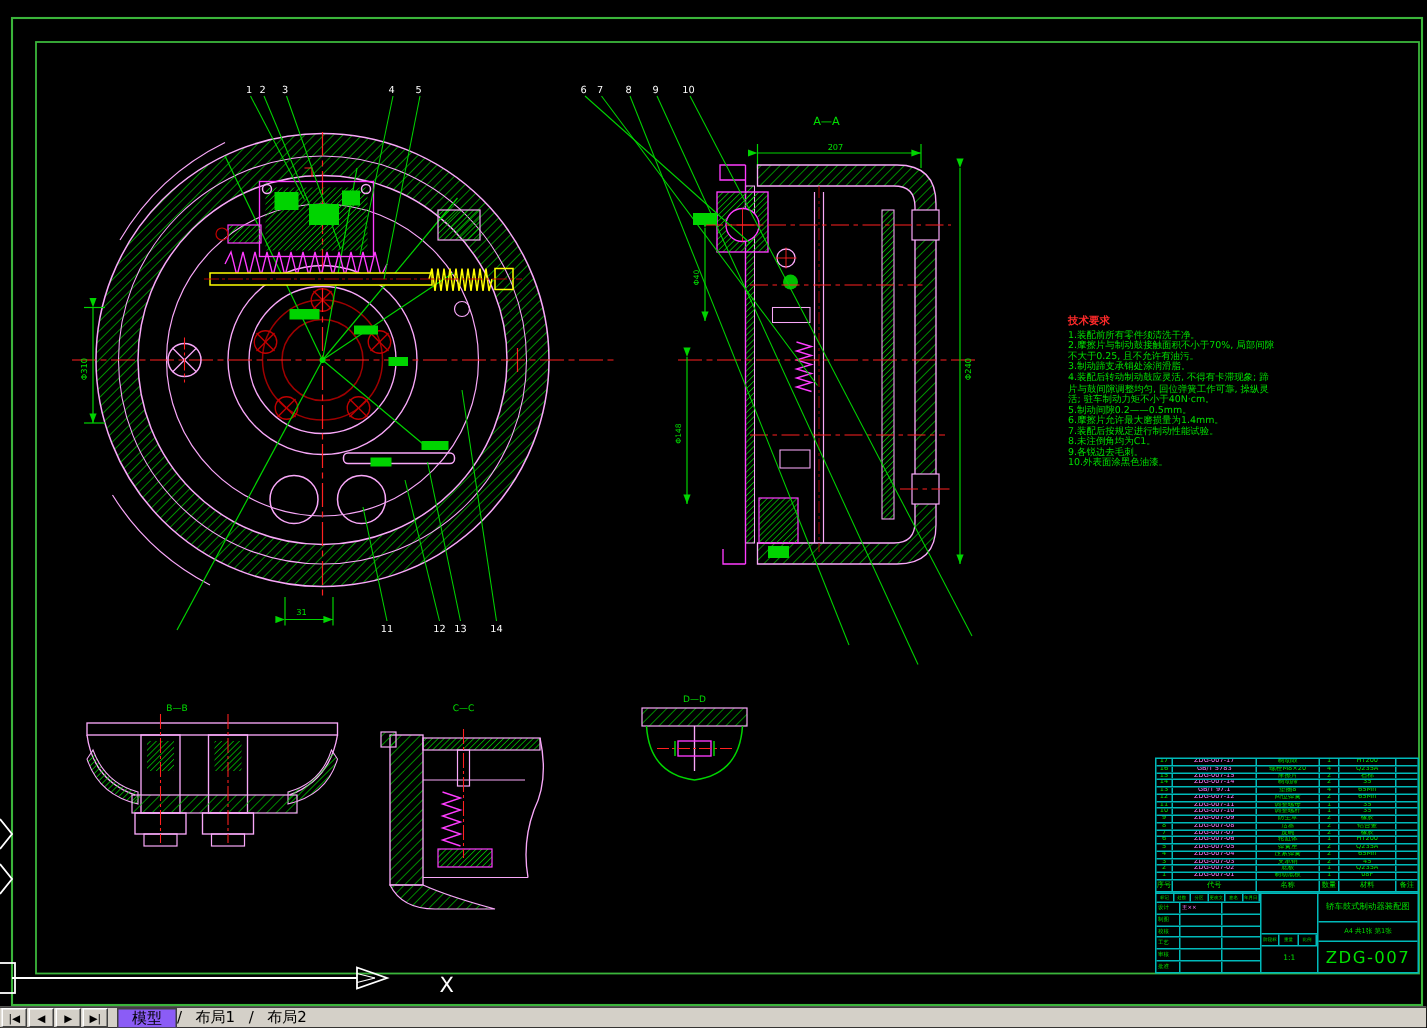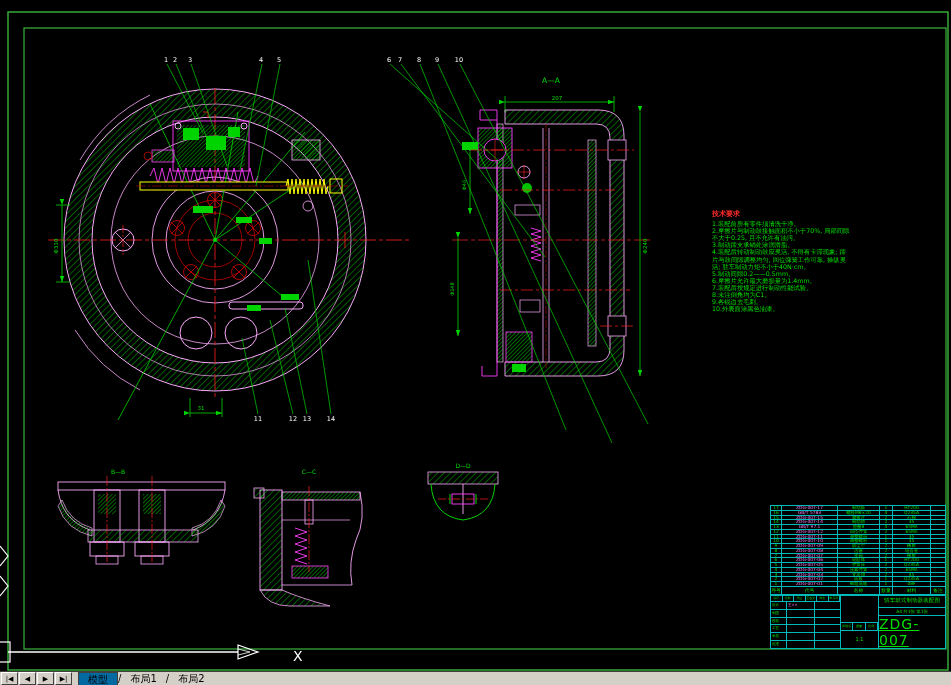--- a/index.html
+++ b/index.html
@@ -39,30 +39,30 @@
   .tb-mid{width:38px;border-right:1px solid #00b9b9;box-sizing:border-box;display:flex;flex-direction:column;}
   .tb-stamp{height:28px;border-bottom:1px solid #00b9b9;box-sizing:border-box;}
   .tb-swhdr{display:flex;height:8px;border-bottom:1px solid #00b9b9;box-sizing:border-box;}
   .tb-swhdr div{flex:1;font-size:3px;line-height:7px;text-align:center;overflow:hidden;border-right:1px solid #00b9b9;}
   .tb-scale{flex:1;font-size:5px;text-align:center;line-height:16px;}
   .tb-right{flex:1;display:flex;flex-direction:column;}
   .tb-title{height:20px;border-bottom:1px solid #00b9b9;box-sizing:border-box;font-size:5.6px;
             display:flex;align-items:center;justify-content:center;text-align:center;}
   .tb-sheet{height:13px;border-bottom:1px solid #00b9b9;box-sizing:border-box;font-size:4.4px;
             display:flex;align-items:center;justify-content:center;}
-  .tb-no{flex:1;font-size:14px;display:flex;align-items:center;justify-content:center;letter-spacing:1px;text-decoration:underline;}
+  .tb-no{flex:1;font-size:11px;display:flex;align-items:center;justify-content:center;letter-spacing:1px;}
 
   
   .tabbar{position:absolute;left:0;top:671px;width:951px;height:14px;background:#d4d0c8;
           display:flex;align-items:flex-start;overflow:hidden;border-top:1px solid #404040;}
   .navbtn{width:17px;height:13px;background:#d4d0c8;border:1px solid;border-color:#fff #404040 #404040 #fff;
           font-size:7px;line-height:12px;text-align:center;color:#000;margin-left:1px;box-sizing:border-box;}
   .tabs{display:flex;margin-left:6px;height:14px;}
   .tab{font-size:10px;line-height:13px;color:#000;padding:0 9px;position:relative;}
-  .tab.active{background:#0369a1;border:1px solid #404040;border-bottom:none;}
+  .tab.active{background:#8b5cf6;border:1px solid #404040;border-bottom:none;}
   .tabsep{color:#000;font-size:10px;line-height:13px;}
 </style>
 </head>
 <body>
 
 <div id="stage">
 
 <svg id="cad" width="951" height="685" viewBox="0 0 951 685">
   <defs>
     <pattern id="h1" width="4.5" height="4.5" patternUnits="userSpaceOnUse" patternTransform="rotate(45)">

